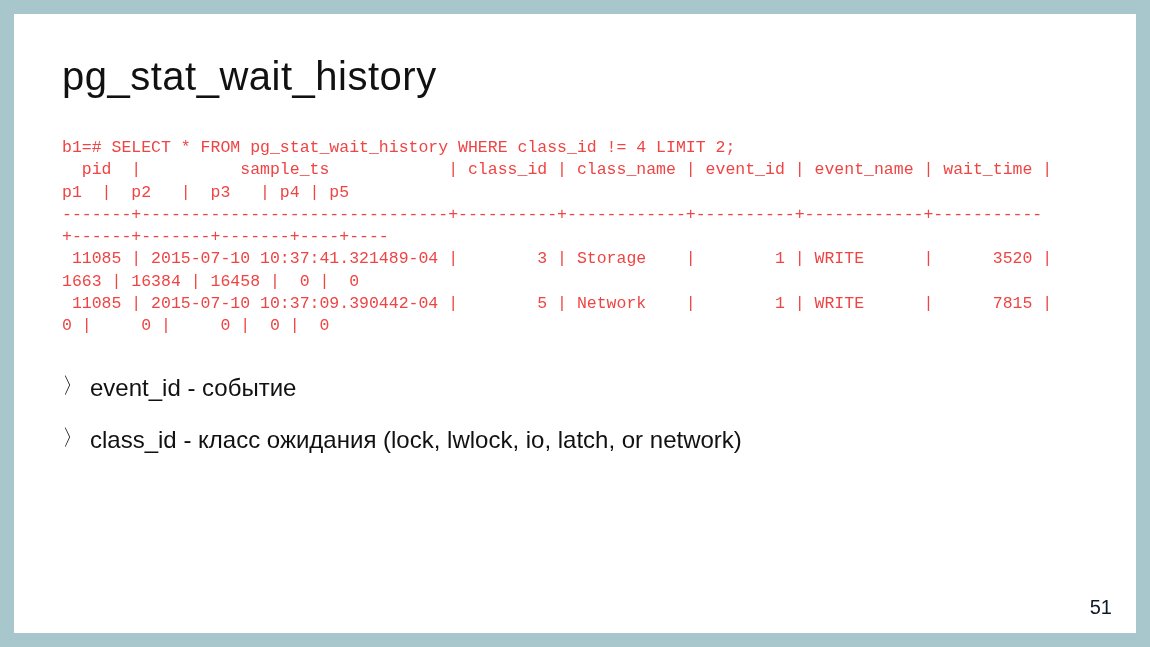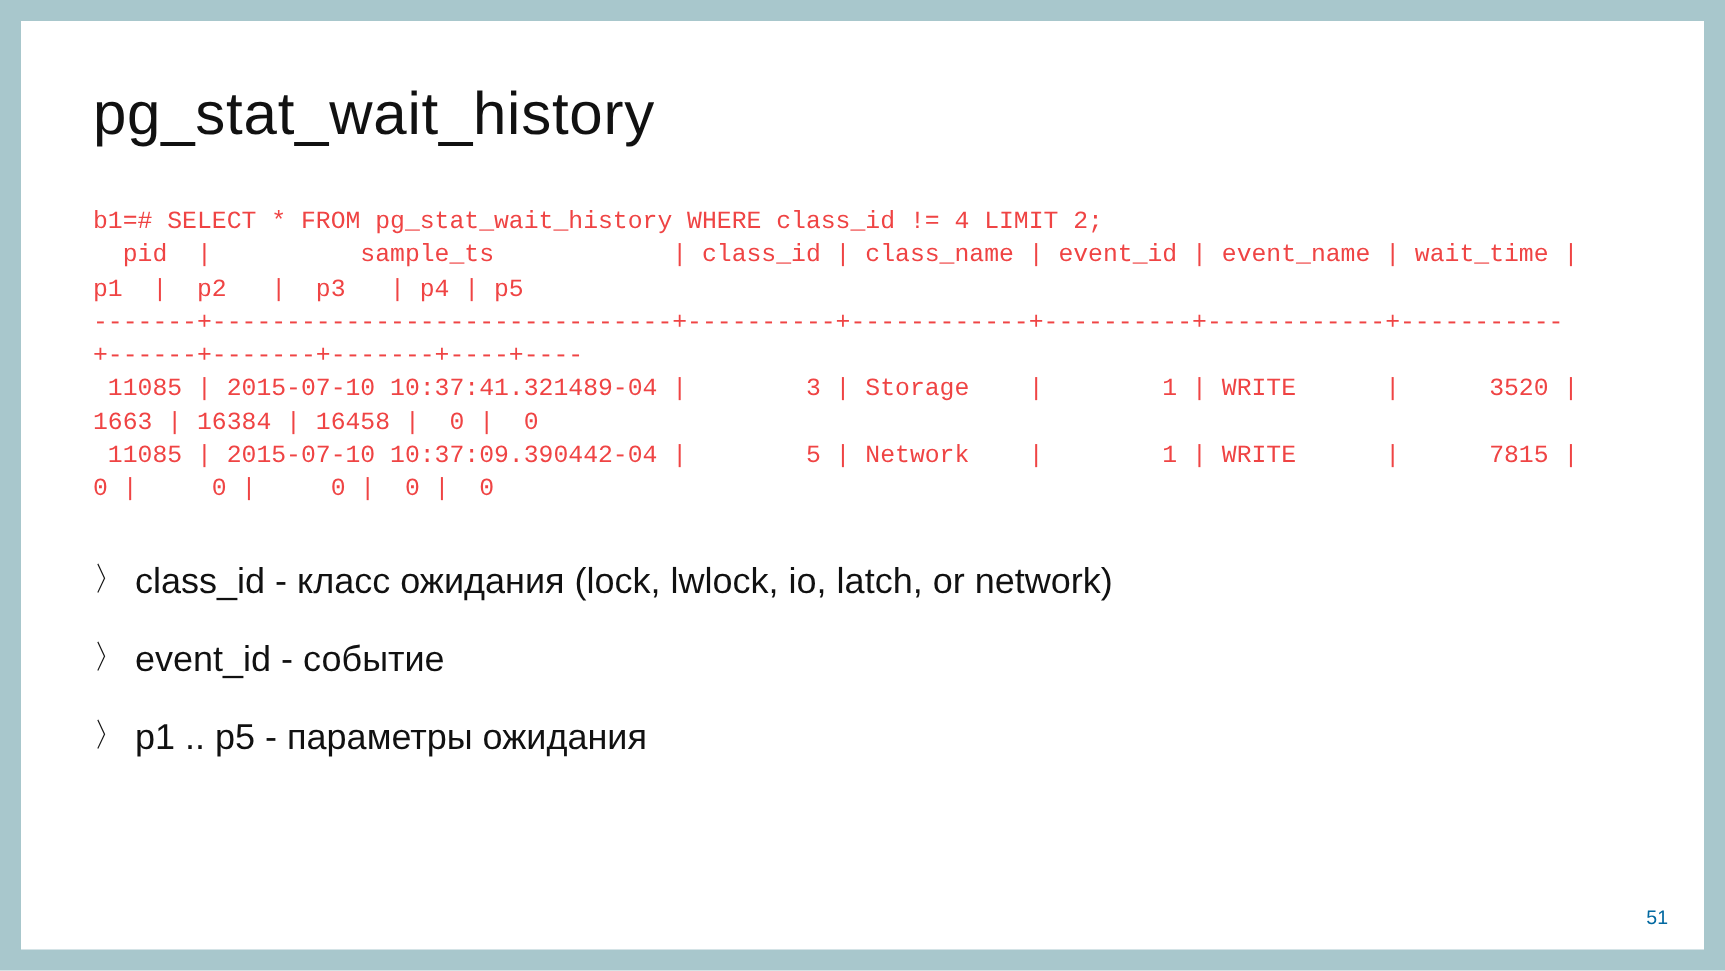--- a/index.html
+++ b/index.html
@@ -47,40 +47,39 @@
     position: absolute;
     left: 0;
     top: 0;
     font-size: 22px;
     color: #111;
   }
   .page-number {
     position: absolute;
     bottom: 14px;
     right: 24px;
-    font-size: 13px;
-    color: #0369a1;
+    font-size: 20px;
+    color: #0f172a;
   }
 </style>
 </head>
 <body>
 
 <div class="slide">
   <h1 class="title">pg_stat_wait_history</h1>
 
   <div class="code-block">b1=# SELECT * FROM pg_stat_wait_history WHERE class_id != 4 LIMIT 2;
   pid  |          sample_ts            | class_id | class_name | event_id | event_name | wait_time |
 p1  |  p2   |  p3   | p4 | p5
 -------+-------------------------------+----------+------------+----------+------------+-----------
 +------+-------+-------+----+----
  11085 | 2015-07-10 10:37:41.321489-04 |        3 | Storage    |        1 | WRITE      |      3520 |
 1663 | 16384 | 16458 |  0 |  0
  11085 | 2015-07-10 10:37:09.390442-04 |        5 | Network    |        1 | WRITE      |      7815 |
 0 |     0 |     0 |  0 |  0</div>
 
   <ul class="bullets">
+    <li>event_id - событие</li>
     <li>class_id - класс ожидания (lock, lwlock, io, latch, or network)</li>
-    <li>event_id - событие</li>
-    <li>p1 .. p5 - параметры ожидания</li>
   </ul>
 
   <div class="page-number">51</div>
 </div>
 
 </body></html>

